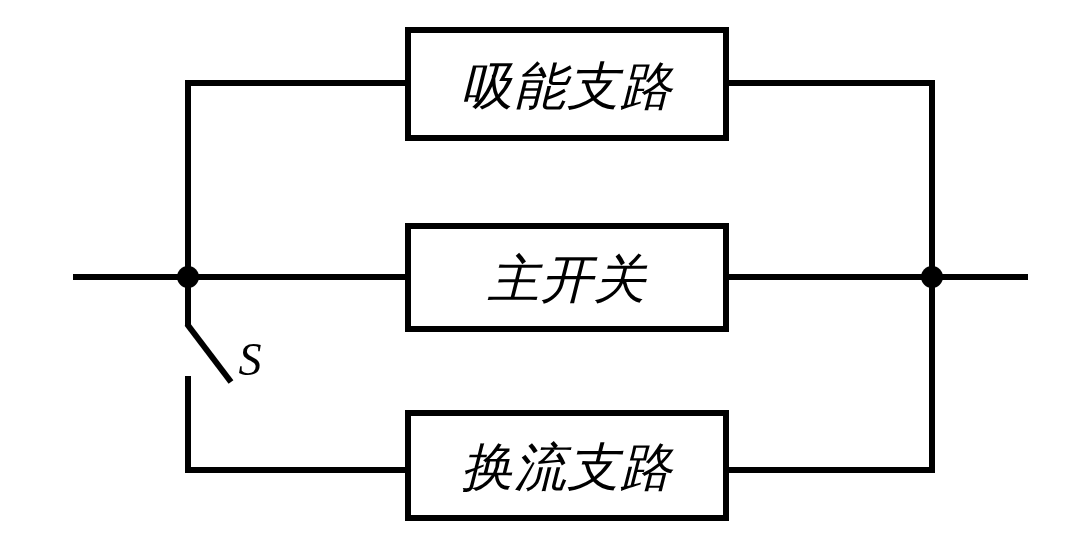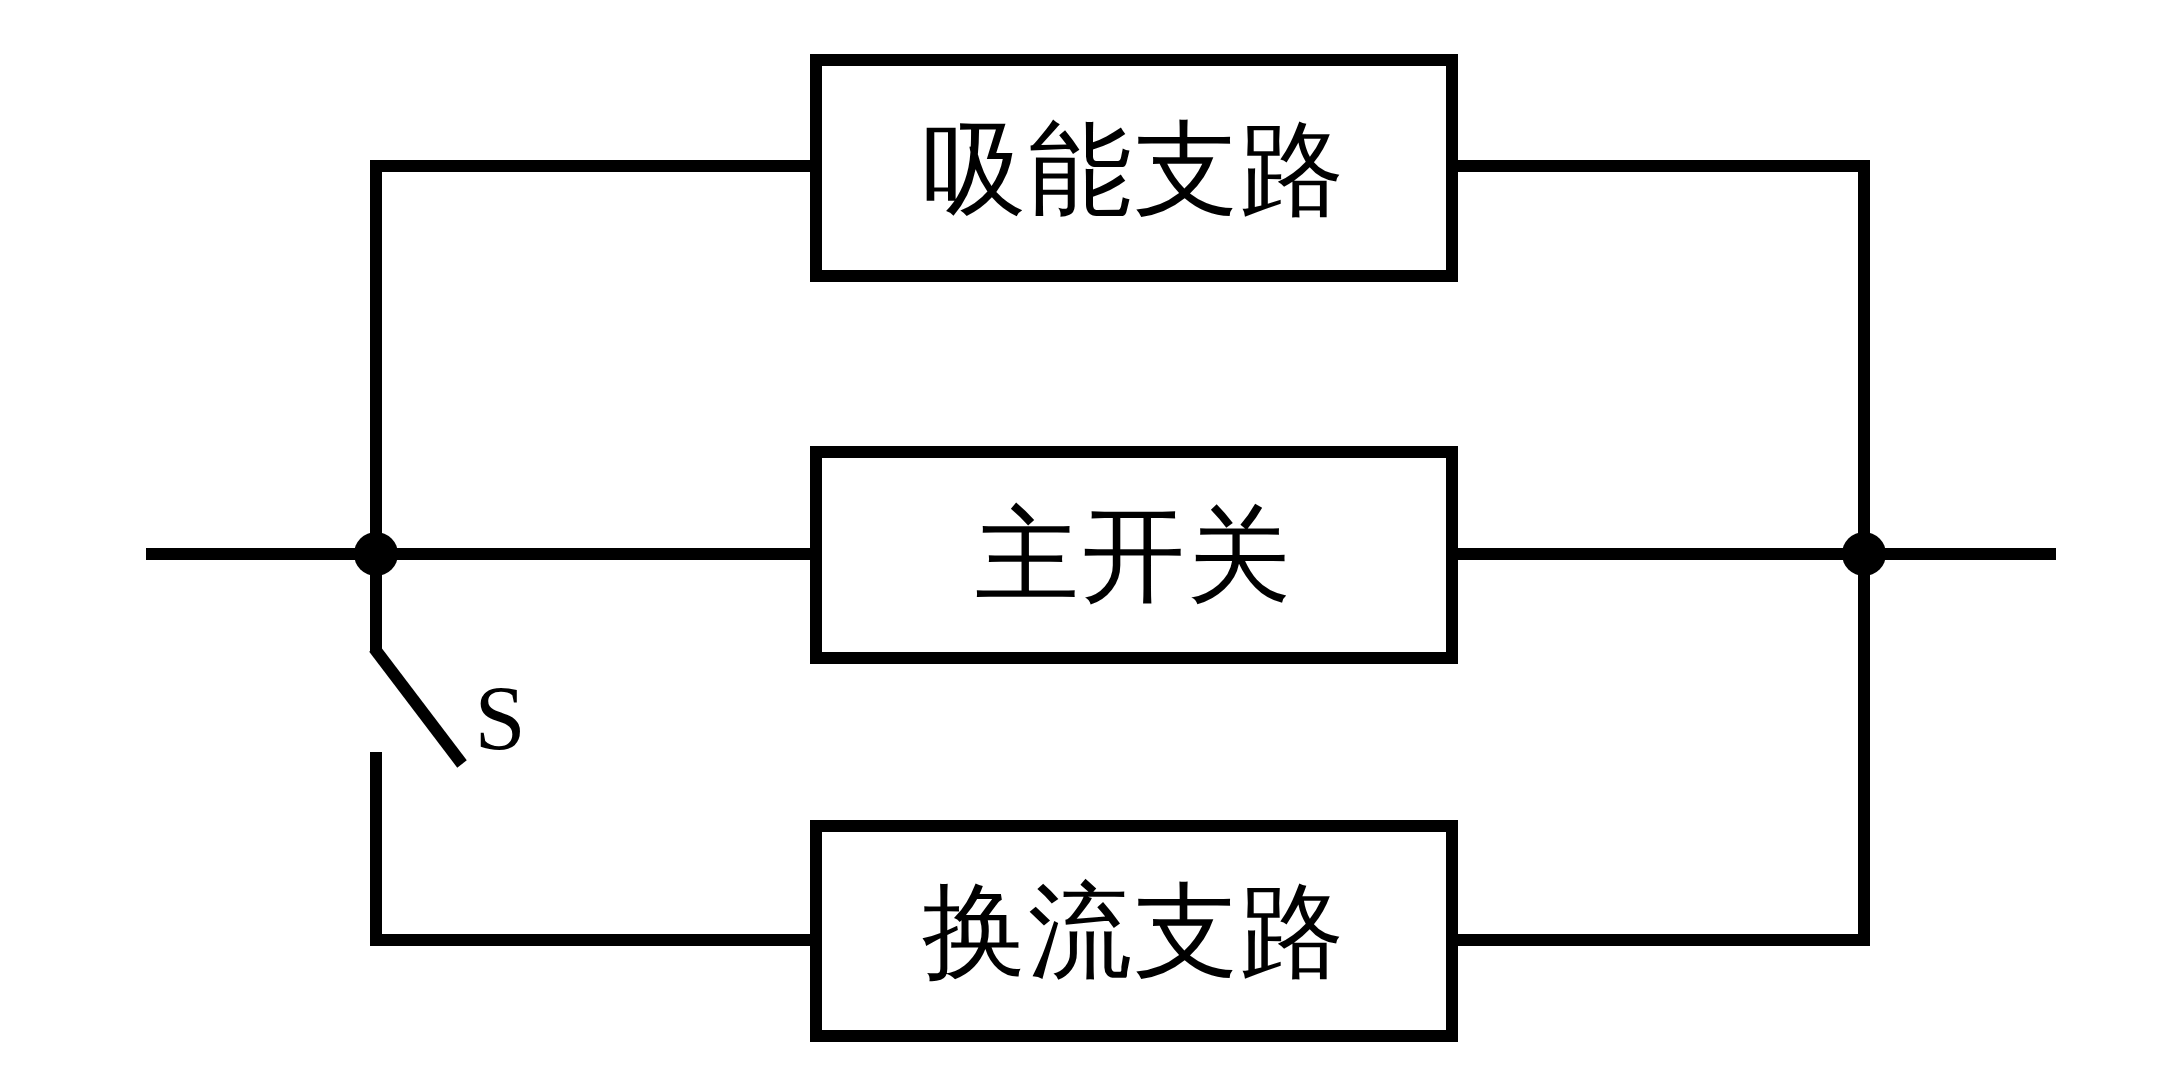--- a/index.html
+++ b/index.html
@@ -11,20 +11,21 @@
     width: 1080px;
     height: 533px;
     overflow: hidden;
     font-family: "Liberation Sans", sans-serif;
   }
   #diagram-root {
     position: relative;
     width: 1080px;
     height: 471px;
     background: #ffffff;
+    font-style: italic;
   }
   svg#circuit {
     display: block;
     width: 1080px;
     height: 533px;
   }
   .wire {
     stroke: #000000;
     stroke-width: 6;
     stroke-linecap: butt;

